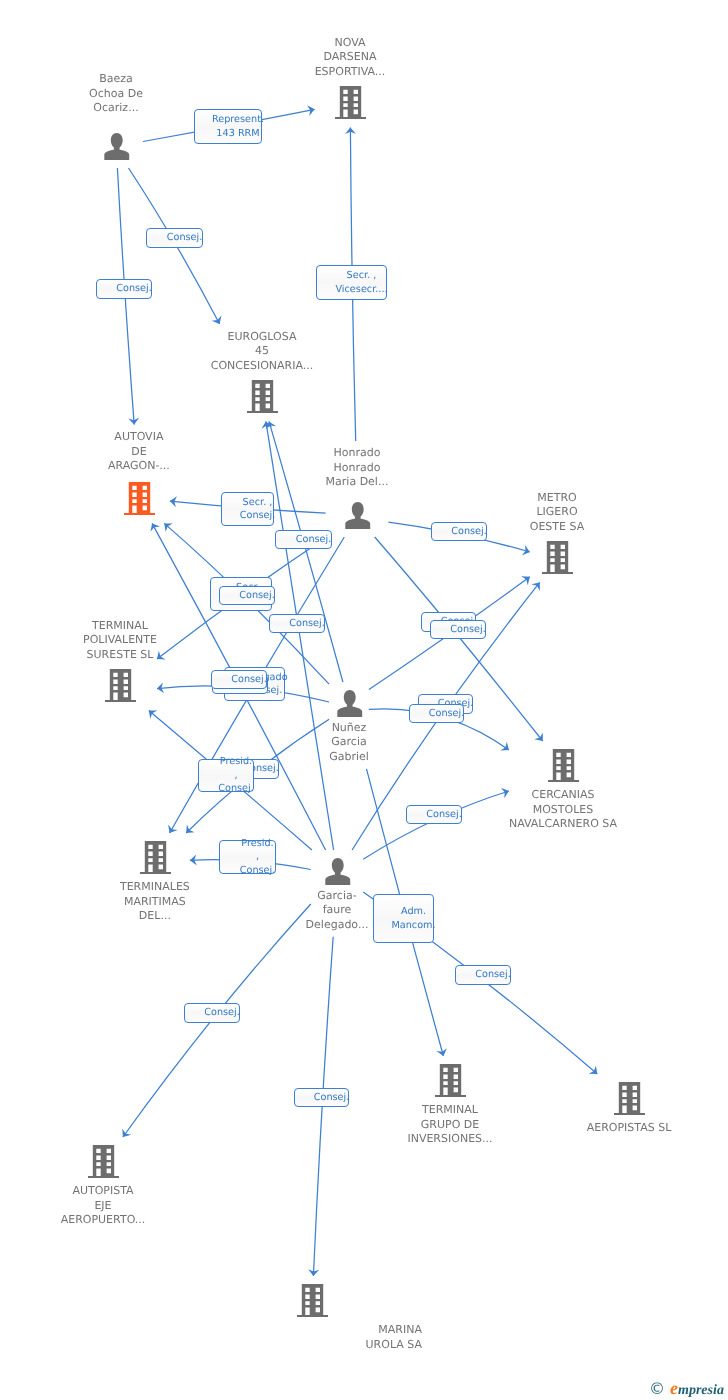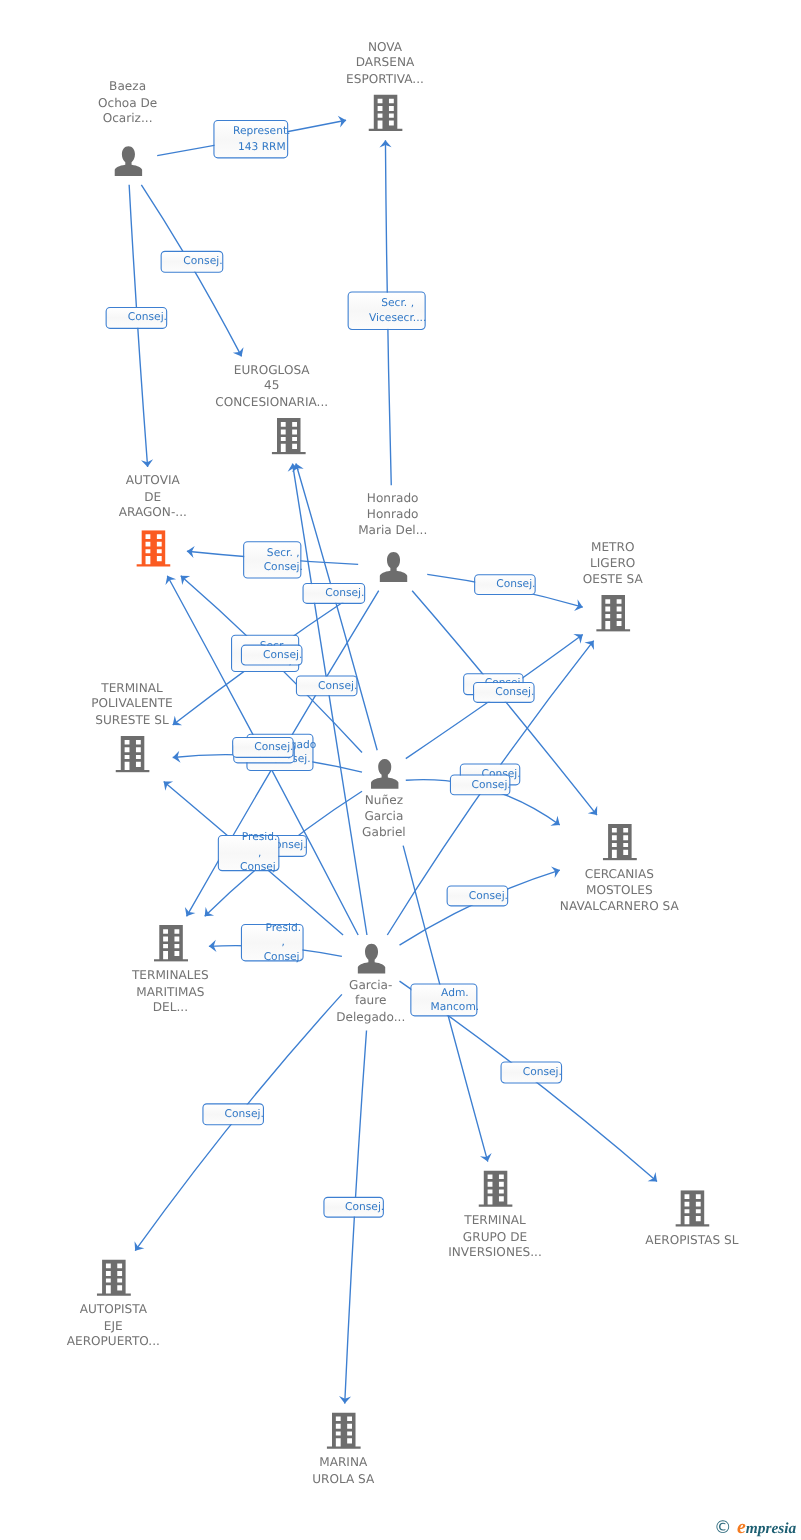--- a/index.html
+++ b/index.html
@@ -94,21 +94,21 @@
           <path fill="#6d6d6d" fill-rule="evenodd" d="M4.8,0 H26.2 V31 H31 V33.4 H0 V31 H4.8 Z M8.3,3.7 H12.700000000000001 V7.9 H8.3 Z M18.6,3.7 H23.0 V7.9 H18.6 Z M8.3,10.4 H12.700000000000001 V14.9 H8.3 Z M18.6,10.4 H23.0 V14.9 H18.6 Z M8.3,17.3 H12.700000000000001 V21.0 H8.3 Z M18.6,17.3 H23.0 V21.0 H18.6 Z M8.3,23.5 H12.700000000000001 V31.0 H8.3 Z M18.6,23.5 H23.0 V28.2 H18.6 Z"></path>
         </svg></div>
       <div class="node-label" style="left: 240px; top: 35.5px; width: 220px;">NOVA
 DARSENA
 ESPORTIVA...</div>
     </div>
     <div class="graph-node">
       <div class="node-icon" style="left: 246.5px; top: 380px;"><svg width="31" height="33.4" viewBox="0 0 31 33.4">
           <path fill="#6d6d6d" fill-rule="evenodd" d="M4.8,0 H26.2 V31 H31 V33.4 H0 V31 H4.8 Z M8.3,3.7 H12.700000000000001 V7.9 H8.3 Z M18.6,3.7 H23.0 V7.9 H18.6 Z M8.3,10.4 H12.700000000000001 V14.9 H8.3 Z M18.6,10.4 H23.0 V14.9 H18.6 Z M8.3,17.3 H12.700000000000001 V21.0 H8.3 Z M18.6,17.3 H23.0 V21.0 H18.6 Z M8.3,23.5 H12.700000000000001 V31.0 H8.3 Z M18.6,23.5 H23.0 V28.2 H18.6 Z"></path>
         </svg></div>
-      <div class="node-label" style="left: 137px; top: 329.5px; width: 220px;">EUROGLOSA
+      <div class="node-label" style="left: 152px; top: 329.5px; width: 220px;">EUROGLOSA
 45
 CONCESIONARIA...</div>
     </div>
     <div class="graph-node">
       <div class="node-icon" style="left: 123.5px; top: 482px;"><svg width="31" height="33.4" viewBox="0 0 31 33.4">
           <path fill="#FB5B21" fill-rule="evenodd" d="M4.8,0 H26.2 V31 H31 V33.4 H0 V31 H4.8 Z M8.3,3.7 H12.700000000000001 V7.9 H8.3 Z M18.6,3.7 H23.0 V7.9 H18.6 Z M8.3,10.4 H12.700000000000001 V14.9 H8.3 Z M18.6,10.4 H23.0 V14.9 H18.6 Z M8.3,17.3 H12.700000000000001 V21.0 H8.3 Z M18.6,17.3 H23.0 V21.0 H18.6 Z M8.3,23.5 H12.700000000000001 V31.0 H8.3 Z M18.6,23.5 H23.0 V28.2 H18.6 Z"></path>
         </svg></div>
       <div class="node-label" style="left: 28.9px; top: 430.1px; width: 220px;">AUTOVIA
 DE
 ARAGON-...</div>
@@ -188,21 +188,21 @@
           <path fill="#6d6d6d" fill-rule="evenodd" d="M4.8,0 H26.2 V31 H31 V33.4 H0 V31 H4.8 Z M8.3,3.7 H12.700000000000001 V7.9 H8.3 Z M18.6,3.7 H23.0 V7.9 H18.6 Z M8.3,10.4 H12.700000000000001 V14.9 H8.3 Z M18.6,10.4 H23.0 V14.9 H18.6 Z M8.3,17.3 H12.700000000000001 V21.0 H8.3 Z M18.6,17.3 H23.0 V21.0 H18.6 Z M8.3,23.5 H12.700000000000001 V31.0 H8.3 Z M18.6,23.5 H23.0 V28.2 H18.6 Z"></path>
         </svg></div>
       <div class="node-label" style="left: -7px; top: 1184.2px; width: 220px;">AUTOPISTA
 EJE
 AEROPUERTO...</div>
     </div>
     <div class="graph-node">
       <div class="node-icon" style="left: 296.5px; top: 1284px;"><svg width="31" height="33.4" viewBox="0 0 31 33.4">
           <path fill="#6d6d6d" fill-rule="evenodd" d="M4.8,0 H26.2 V31 H31 V33.4 H0 V31 H4.8 Z M8.3,3.7 H12.700000000000001 V7.9 H8.3 Z M18.6,3.7 H23.0 V7.9 H18.6 Z M8.3,10.4 H12.700000000000001 V14.9 H8.3 Z M18.6,10.4 H23.0 V14.9 H18.6 Z M8.3,17.3 H12.700000000000001 V21.0 H8.3 Z M18.6,17.3 H23.0 V21.0 H18.6 Z M8.3,23.5 H12.700000000000001 V31.0 H8.3 Z M18.6,23.5 H23.0 V28.2 H18.6 Z"></path>
         </svg></div>
-      <div class="node-label" style="left: 202px; top: 1323.2px; width: 220px;">MARINA
+      <div class="node-label" style="left: 202px; top: 1323.2px; width: 220px; text-align: right;">MARINA
 UROLA SA</div>
     </div>
     <div class="edge-label" style="left: 194px; top: 109px; width: 68px; height: 35px;">Represent.
 143 RRM</div>
     <div class="edge-label" style="left: 146px; top: 228px; width: 57px; height: 20px;">Consej.</div>
     <div class="edge-label" style="left: 96px; top: 279px; width: 56px; height: 20px;">Consej.</div>
     <div class="edge-label" style="left: 316px; top: 265px; width: 71px; height: 35px;">Secr. ,
 Vicesecr....</div>
     <div class="edge-label" style="left: 221px; top: 492px; width: 53px; height: 34px;">Secr. ,
 Consej.</div>
@@ -219,21 +219,21 @@
     <div class="edge-label" style="left: 212px; top: 675px; width: 56px; height: 19px;">Consej.</div>
     <div class="edge-label" style="left: 211px; top: 670px; width: 56px; height: 19px;">Consej.</div>
     <div class="edge-label" style="left: 418px; top: 694px; width: 55px; height: 20px;">Consej.</div>
     <div class="edge-label" style="left: 409px; top: 704px; width: 55px; height: 19px;">Consej.</div>
     <div class="edge-label" style="left: 223px; top: 759px; width: 56px; height: 20px;">Consej.</div>
     <div class="edge-label" style="left: 198px; top: 759px; width: 56px; height: 33px;">Presid. ,
 Consej.</div>
     <div class="edge-label" style="left: 406px; top: 805px; width: 56px; height: 19px;">Consej.</div>
     <div class="edge-label" style="left: 219px; top: 840px; width: 57px; height: 34px;">Presid. ,
 Consej.</div>
-    <div class="edge-label" style="left: 373px; top: 894px; width: 61px; height: 30px;">Adm.
+    <div class="edge-label" style="left: 373px; top: 894px; width: 61px; height: 49px;">Adm.
 Mancom.</div>
     <div class="edge-label" style="left: 455px; top: 965px; width: 56px; height: 20px;">Consej.</div>
     <div class="edge-label" style="left: 184px; top: 1003px; width: 56px; height: 20px;">Consej.</div>
     <div class="edge-label" style="left: 294px; top: 1088px; width: 55px; height: 19px;">Consej.</div>
   </div>
 
 <div id="footer-brand">
     <span id="footer-copy">©</span>
     <span id="footer-word"><span class="initial">e</span><span>mpresia</span></span>
   </div>

